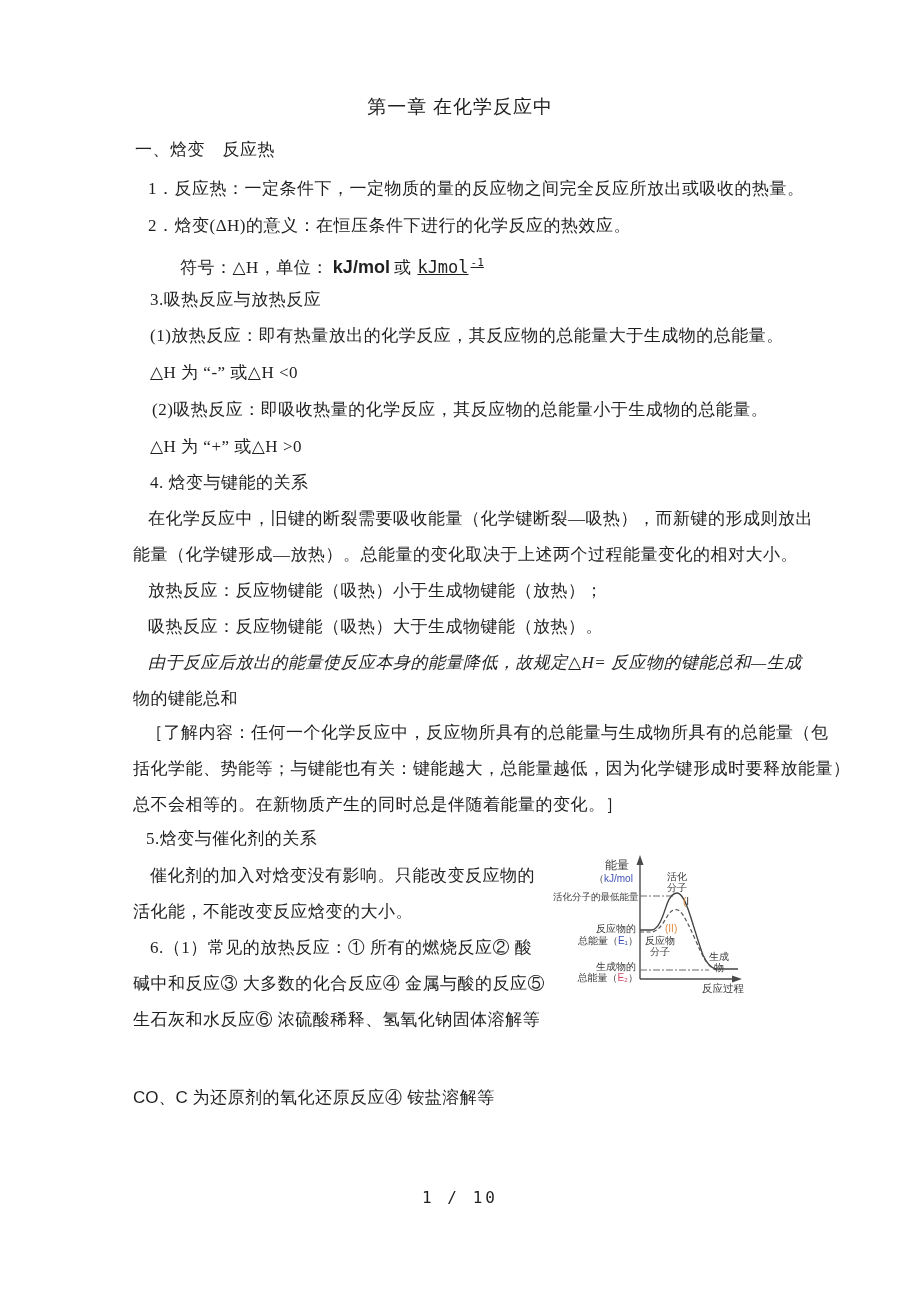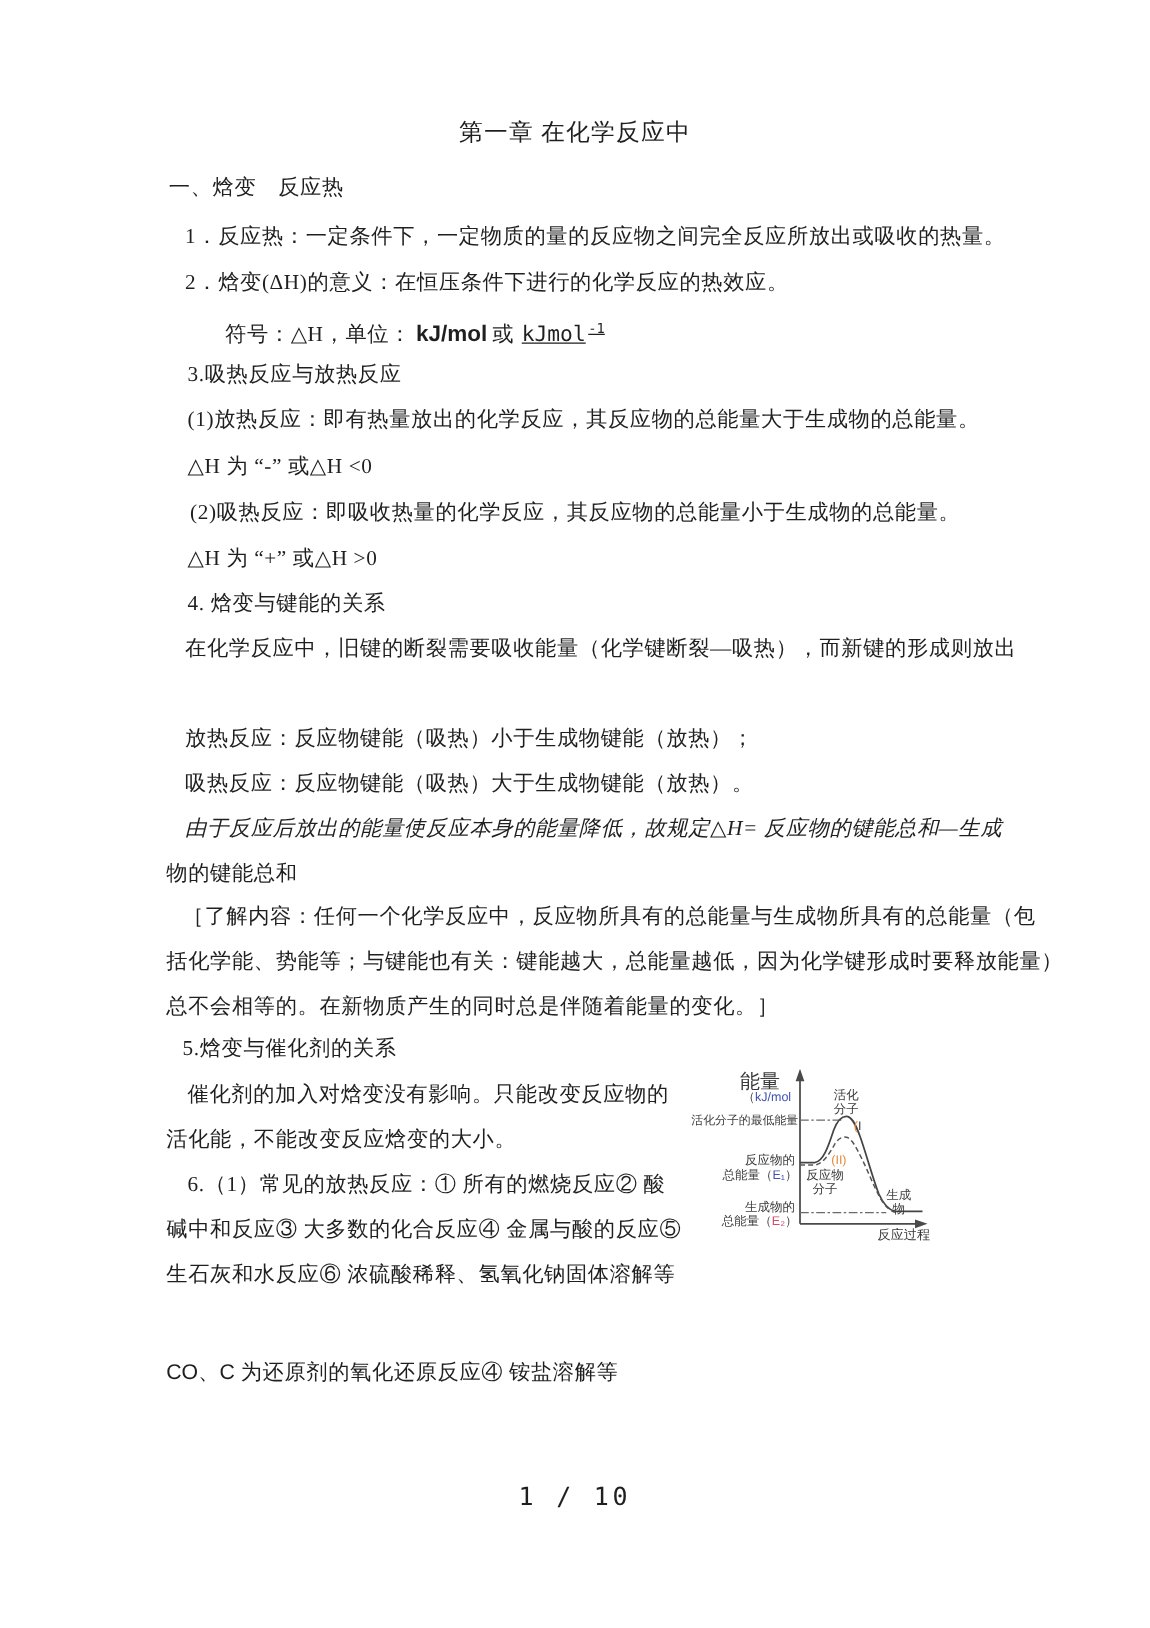--- a/index.html
+++ b/index.html
@@ -11,21 +11,21 @@
   .line {
     position:absolute; white-space:nowrap;
     font-size:17px; line-height:23px; letter-spacing:0.5px;
   }
   .title {
     left:0; width:920px; text-align:center; top:95px;
     font-size:19px; letter-spacing:1px;
   }
   .footer {
     left:0; width:920px; text-align:center; top:1186px;
-    font-size:20px; letter-spacing:3px;
+    font-size:16px; letter-spacing:3px;
     font-family:"DejaVu Sans Mono","Liberation Mono",monospace;
   }
   .sans { font-family:"Liberation Sans","DejaVu Sans",sans-serif; letter-spacing:0; }
   .kj {
     font-family:"Liberation Sans","DejaVu Sans",sans-serif;
     font-weight:bold; font-size:18px; letter-spacing:0; margin:0 4px;
   }
   .mono { font-family:"DejaVu Sans Mono","Liberation Mono",monospace; letter-spacing:0;text-decoration:underline; }
   sub { font-size:11px; letter-spacing:0; }
   sup { font-size:11px; letter-spacing:0; margin-left:2px; }
@@ -68,20 +68,21 @@
 
   <div class="line" style="left:150px; top:361px;">△H 为 “-” 或△H &lt;0</div>
 
   <div class="line" style="left:152px; top:398px;">(2)吸热反应：即吸收热量的化学反应，其反应物的总能量小于生成物的总能量。</div>
 
   <div class="line" style="left:150px; top:435px;">△H 为 “+” 或△H &gt;0</div>
 
   <div class="line" style="left:150px; top:471px;">4.  焓变与键能的关系</div>
 
   <div class="line" style="left:148px; top:507px;">在化学反应中，旧键的断裂需要吸收能量（化学键断裂—吸热），而新键的形成则放出</div>
+  <div class="line" style="left:133px; top:543px;">能量（化学键形成—放热）。总能量的变化取决于上述两个过程能量变化的相对大小。</div>
 
   <div class="line" style="left:148px; top:579px;">放热反应：反应物键能（吸热）小于生成物键能（放热）；</div>
   <div class="line" style="left:148px; top:615px;">吸热反应：反应物键能（吸热）大于生成物键能（放热）。</div>
 
   <div class="line" style="left:148px; top:651px;font-style:italic;">由于反应后放出的能量使反应本身的能量降低，故规定△H= 反应物的键能总和—生成</div>
   <div class="line" style="left:133px; top:687px;">物的键能总和</div>
 
   <div class="line" style="left:146px; top:721px;">［了解内容：任何一个化学反应中，反应物所具有的总能量与生成物所具有的总能量（包</div>
   <div class="line" style="left:133px; top:757px;">括化学能、势能等；与键能也有关：键能越大，总能量越低，因为化学键形成时要释放能量）</div>
   <div class="line" style="left:133px; top:793px;">总不会相等的。在新物质产生的同时总是伴随着能量的变化。］</div>
@@ -109,21 +110,21 @@
       <polygon points="190,127 180,123.5 180,130.5" fill="#4a4a4a"></polygon>
 
       <path d="M88 44 L121 44" stroke="#6a6a6a" stroke-width="1" fill="none" stroke-dasharray="7 2 2 2"></path>
       <path d="M88 118 L157 118" stroke="#6a6a6a" stroke-width="1" fill="none" stroke-dasharray="7 2 2 2"></path>
 
       <path d="M88 78 L100 78 C107 77, 111 64, 115 52 C118 44, 122 41, 125 41 C129 41, 132 46, 136 57 C141 71, 146 90, 151 103 C155 112, 159 116, 164 117 L186 117" stroke="#444444" stroke-width="1.4" fill="none"></path>
 
       <path d="M88 80 L100 80 C107 79, 112 70, 116 63 C119 58, 123 57, 126 58 C130 60, 133 66, 137 74 C142 84, 147 97, 152 106 C156 113, 160 117, 165 118" stroke="#555555" stroke-width="1.2" fill="none" stroke-dasharray="4 2.5"></path>
     </svg>
 
-    <div class="dlabel" style="left:40px; top:8px; font-size:16px;">能量</div>
+    <div class="dlabel" style="left:53px; top:8px; font-size:12px;">能量</div>
     <div class="dlabel" style="left:42px; top:21px;"><span>（</span><span class="c-blue">kJ/mol</span></div>
 
     <div class="dlabel dsmall" style="left:1px; top:39px;">活化分子的最低能量</div>
 
     <div class="dlabel dright" style="left:0; width:84px; top:71px;">反应物的</div>
     <div class="dlabel dright" style="left:0; width:86px; top:83px;"><span>总能量（</span><span class="c-blue">E₁</span><span>）</span></div>
 
     <div class="dlabel dcenter" style="left:111px; top:19px; width:28px;"><span>活化</span><br><span>分子</span></div>
 
     <div class="dlabel" style="left:131px; top:44px;"><span class="c-orange">(</span><span>I</span></div>

